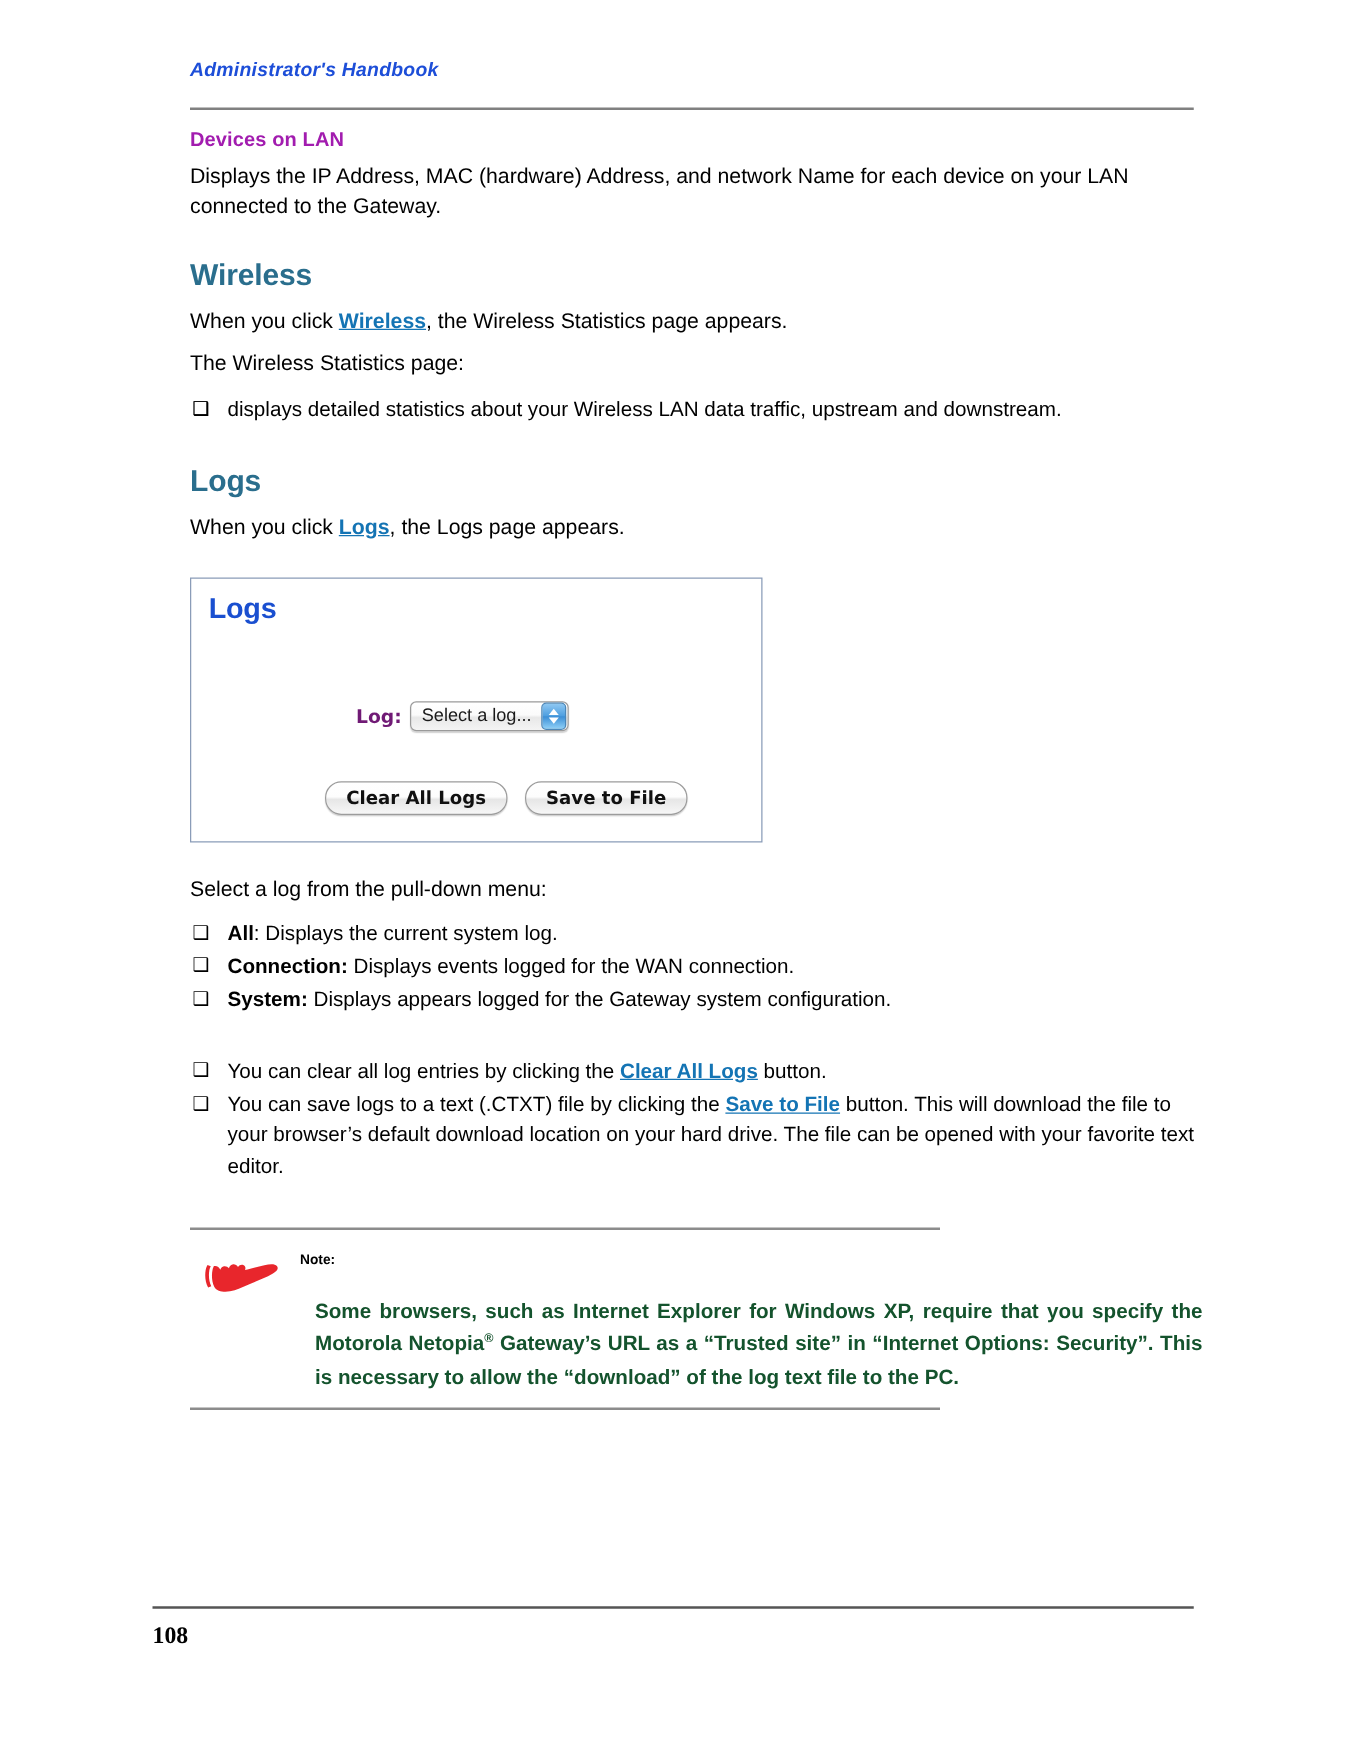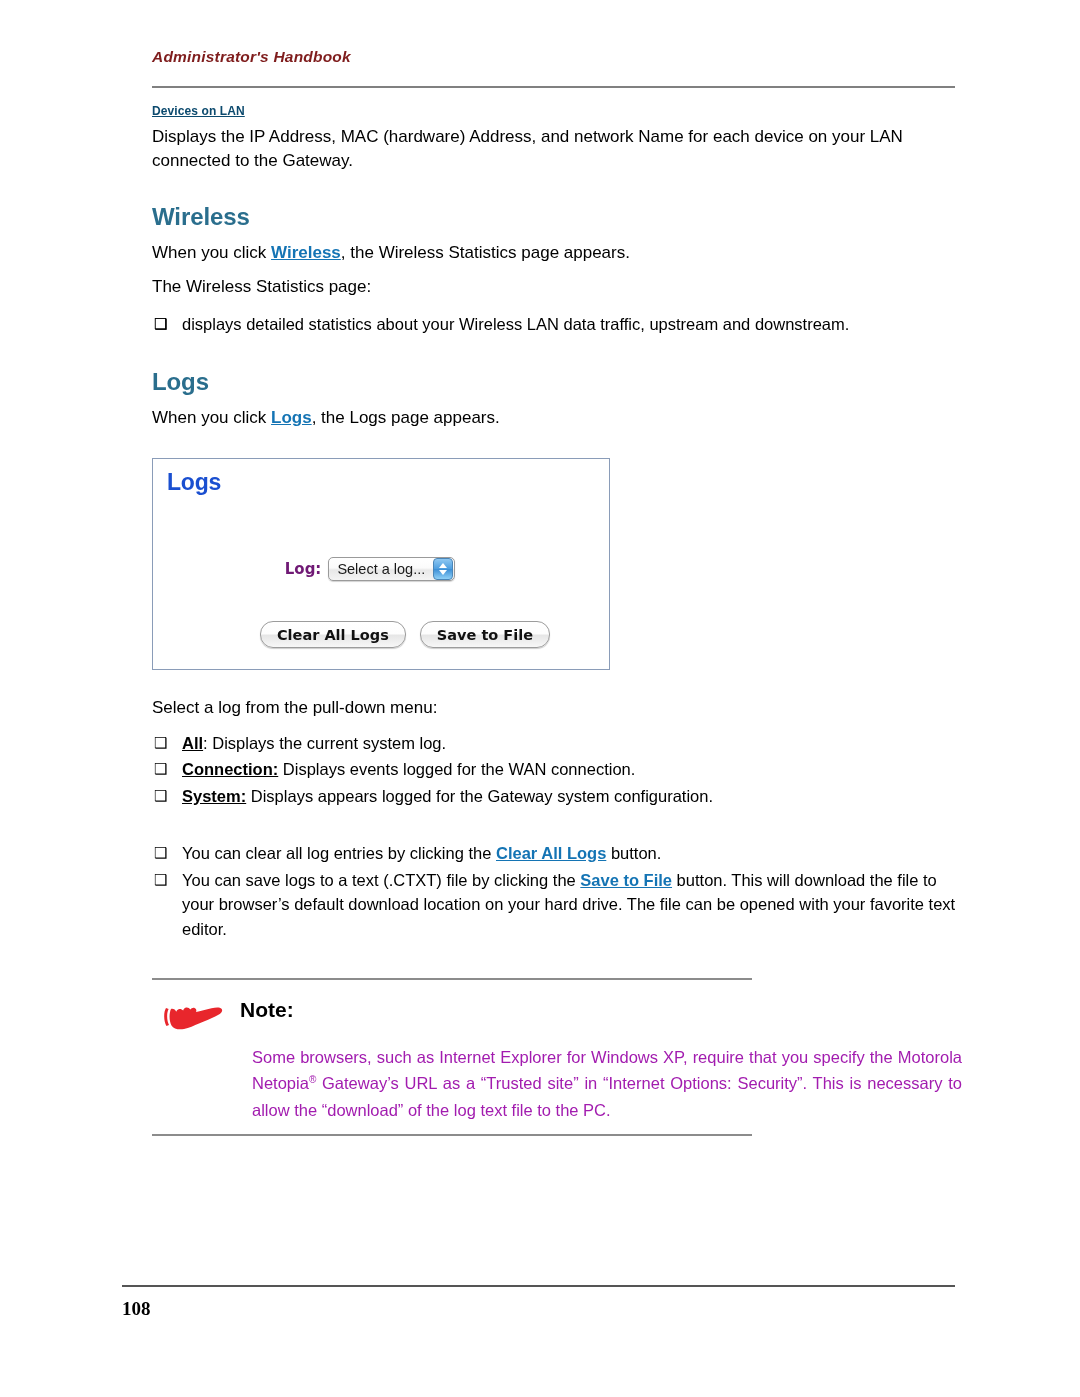--- a/index.html
+++ b/index.html
@@ -26,46 +26,45 @@
 
   
   .running-header {
     position: absolute;
     left: 152px;
     top: 48px;
     font-size: 15.5px;
     font-weight: bold;
     font-style: italic;
     letter-spacing: 0.2px;
-    color: #7f1d1d;
+    color: #1d4ed8;
   }
   .header-rule {
     position: absolute;
     left: 152px;
     top: 86px;
     width: 803px;
     height: 2px;
     background: #808080;
   }
 
   
   .content {
     position: absolute;
     left: 152px;
     top: 104px;
     width: 810px;
   }
 
   .sub-head {
-    font-size: 12px;
-    font-weight: bold;
-    color: #0c4a6e;
+    font-size: 16px;
+    font-weight: bold;
+    color: #a21caf;
     margin: 0 0 7px 0;
     letter-spacing: 0.1px;
-    text-decoration: underline;
   }
 
   .h1 {
     font-size: 24px;
     font-weight: bold;
     color: #2a6e8d;
     margin: 0;
     letter-spacing: -0.1px;
   }
 
@@ -100,21 +99,21 @@
     margin-bottom: 2px;
   }
   ul.bl li .bullet {
     position: absolute;
     left: 2px;
     top: 0px;
     font-size: 15px;
     line-height: 1.55;
     color: #000;
   }
-  li b { font-weight: bold; text-decoration: underline; }
+  li b { font-weight: bold; }
 
   
   .shot {
     position: relative;
     width: 458px;
     height: 212px;
     border: 1.5px solid #8a9cb8;
     background: #ffffff;
     box-sizing: border-box;
   }
@@ -225,32 +224,33 @@
   }
   .hand-icon {
     position: absolute;
     left: 10px;
     top: 18px;
     width: 66px;
     height: 36px;
   }
   .note-label {
     margin-left: 88px;
-    font-size: 21px;
+    font-size: 11px;
     font-weight: bold;
     color: #000;
   }
   .note-body {
     margin-left: 100px;
     margin-top: 22px;
     width: 710px;
     font-size: 16.5px;
     line-height: 1.62;
     text-align: justify;
-    color: #a21caf;
+    color: #14532d;
+    font-weight: bold;
   }
   .note-body sup { font-size: 10px; vertical-align: super; }
 
   
   .footer-rule {
     position: absolute;
     left: 122px;
     top: 1285px;
     width: 833px;
     height: 2px;

